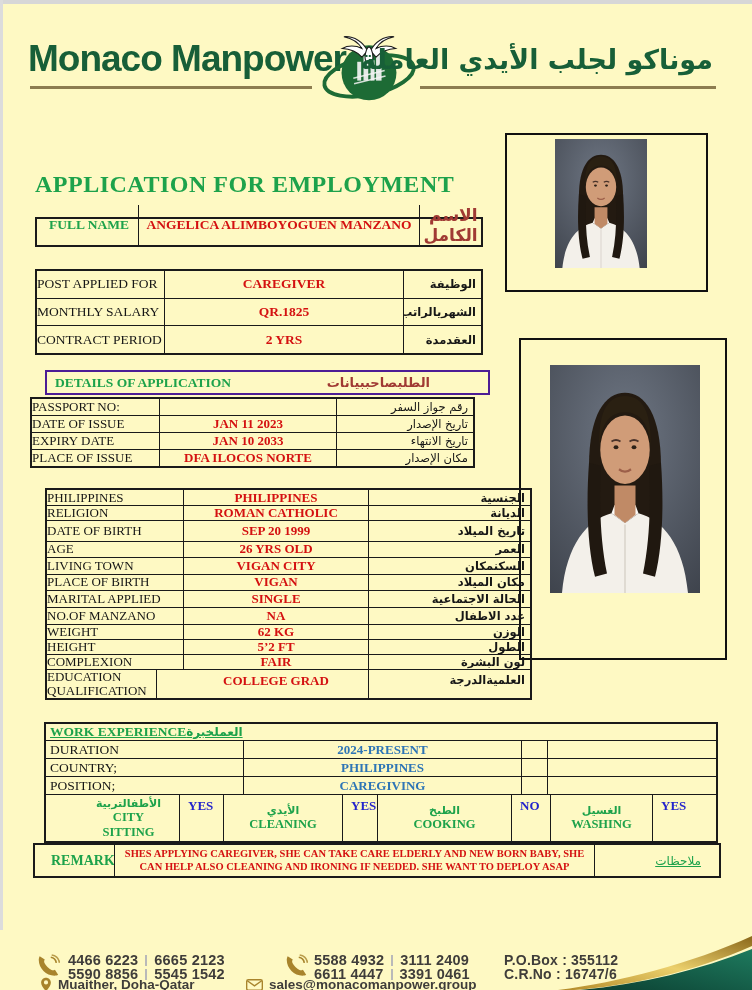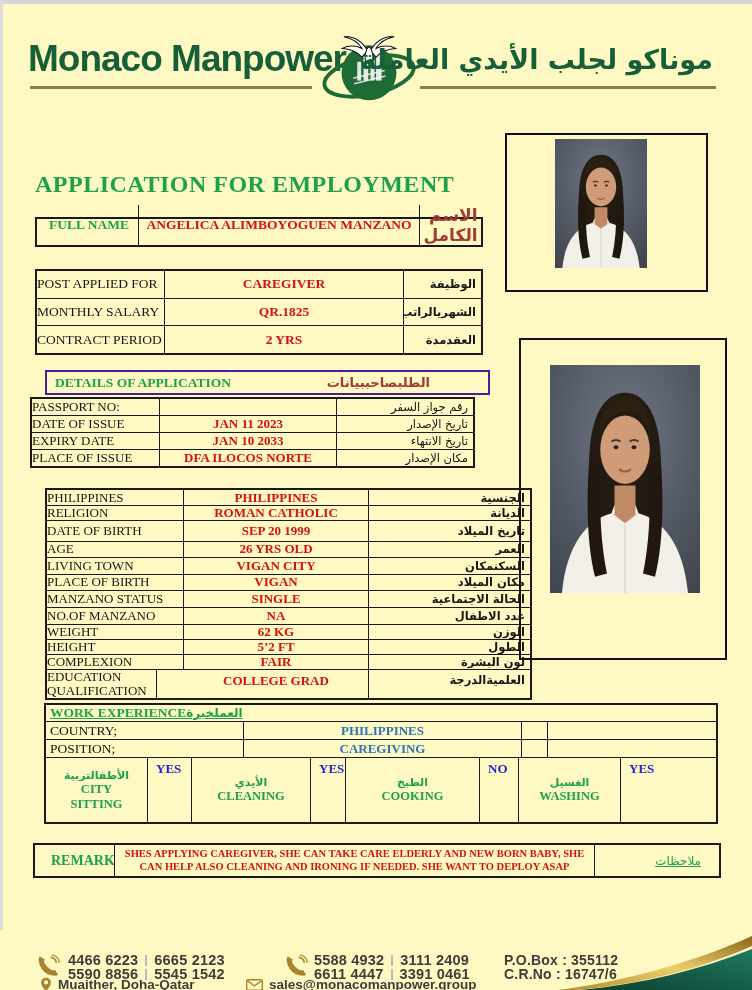--- a/index.html
+++ b/index.html
@@ -59,30 +59,30 @@
   .t-passport { left:30px; top:397px; width:445px; height:71px; }
   .t-passport .t-row { grid-template-columns:128px 177px 1fr; flex:1; }
   .t-passport .val { font-size:13px; }
 
   .t-personal { left:45px; top:488px; width:487px; height:212px; }
   .t-personal .t-row { grid-template-columns:137px 185px 1fr; }
   .t-personal .val { font-size:13px; }
   .t-personal .lbl { line-height:14px; }
 
   
-  .t-work { left:44px; top:703px; width:674px; height:121px; }
+  .t-work { left:44px; top:722px; width:674px; height:121px; }
   .w-head { height:17px; display:flex; align-items:center; border-bottom:1.5px solid #1a1a1a;
             padding-left:4px; box-sizing:border-box; }
   .w-head span { font-weight:bold; color:#1da24b; text-decoration:underline; }
   .wh-en { font-size:13.5px; }
   .wh-ar { font-size:12px; font-family:"DejaVu Sans",sans-serif; }
   .w-row { height:18px; grid-template-columns:198px 278px 26px 1fr; }
   .wlbl { font-size:13.5px; padding-left:4px; }
   .wval { justify-content:center; font-size:13px; font-weight:bold; color:#2e75b6; }
-  .w-skills { flex:1; grid-template-columns:102px 44px 119px 35px 134px 39px 102px 1fr; }
+  .w-skills { flex:1; grid-template-columns:102px 44px 119px 35px 134px 39px 102px 1fr;padding-left:32px; }
   .sk { flex-direction:column; justify-content:center; text-align:center; }
   .sk-ar { color:#1da24b; font-weight:bold; font-size:11px;
            font-family:"DejaVu Sans",sans-serif; direction:rtl; }
   .sk-en { color:#1da24b; font-weight:bold; font-size:12.5px; line-height:1.15; max-width:80px; }
   .ans { align-items:flex-start !important; justify-content:flex-start;
          padding:3px 0 0 8px; font-size:13px; font-weight:bold; color:#2424cc; }
 
   
   .t-remarks { left:33px; top:843px; width:688px; height:35px; }
   .t-remarks .t-row { grid-template-columns:80px 480px 1fr; flex:1; }
@@ -279,21 +279,21 @@
       <div class="lbl">LIVING TOWN</div>
       <div class="val">VIGAN CITY</div>
       <div class="ar ar-black">السكنمكان</div>
     </div>
     <div class="t-row" style="height:16px">
       <div class="lbl">PLACE OF BIRTH</div>
       <div class="val">VIGAN</div>
       <div class="ar ar-black">مكان الميلاد</div>
     </div>
     <div class="t-row" style="height:18px">
-      <div class="lbl">MANZANO STATUS</div>
+      <div class="lbl">MARITAL APPLIED</div>
       <div class="val">SINGLE</div>
       <div class="ar ar-black">الحالة الاجتماعية</div>
     </div>
     <div class="t-row" style="height:17px">
       <div class="lbl">NO.OF MANZANO</div>
       <div class="val">NA</div>
       <div class="ar ar-black">عدد الاطفال</div>
     </div>
     <div class="t-row" style="height:15px">
       <div class="lbl">WEIGHT</div>
@@ -314,20 +314,26 @@
       <div class="lbl" style="max-width:110px">EDUCATION QUALIFICATION</div>
       <div class="val" style="align-items:flex-start; padding-top:3px">COLLEGE GRAD</div>
       <div class="ar ar-black" style="align-items:flex-start; padding-top:3px">العلميةالدرجة</div>
     </div>
   </div>
 
   <div class="tbl t-work">
     <div class="w-head">
       <span class="wh-en">WORK EXPERIENCE</span>
       <span class="wh-ar">العملخبرة</span>
+    </div>
+    <div class="t-row w-row">
+      <div class="wlbl">DURATION</div>
+      <div class="wval">2024-PRESENT</div>
+      <div></div>
+      <div></div>
     </div>
     <div class="t-row w-row">
       <div class="wlbl">COUNTRY;</div>
       <div class="wval">PHILIPPINES</div>
       <div></div>
       <div></div>
     </div>
     <div class="t-row w-row">
       <div class="wlbl">POSITION;</div>
       <div class="wval">CAREGIVING</div>

